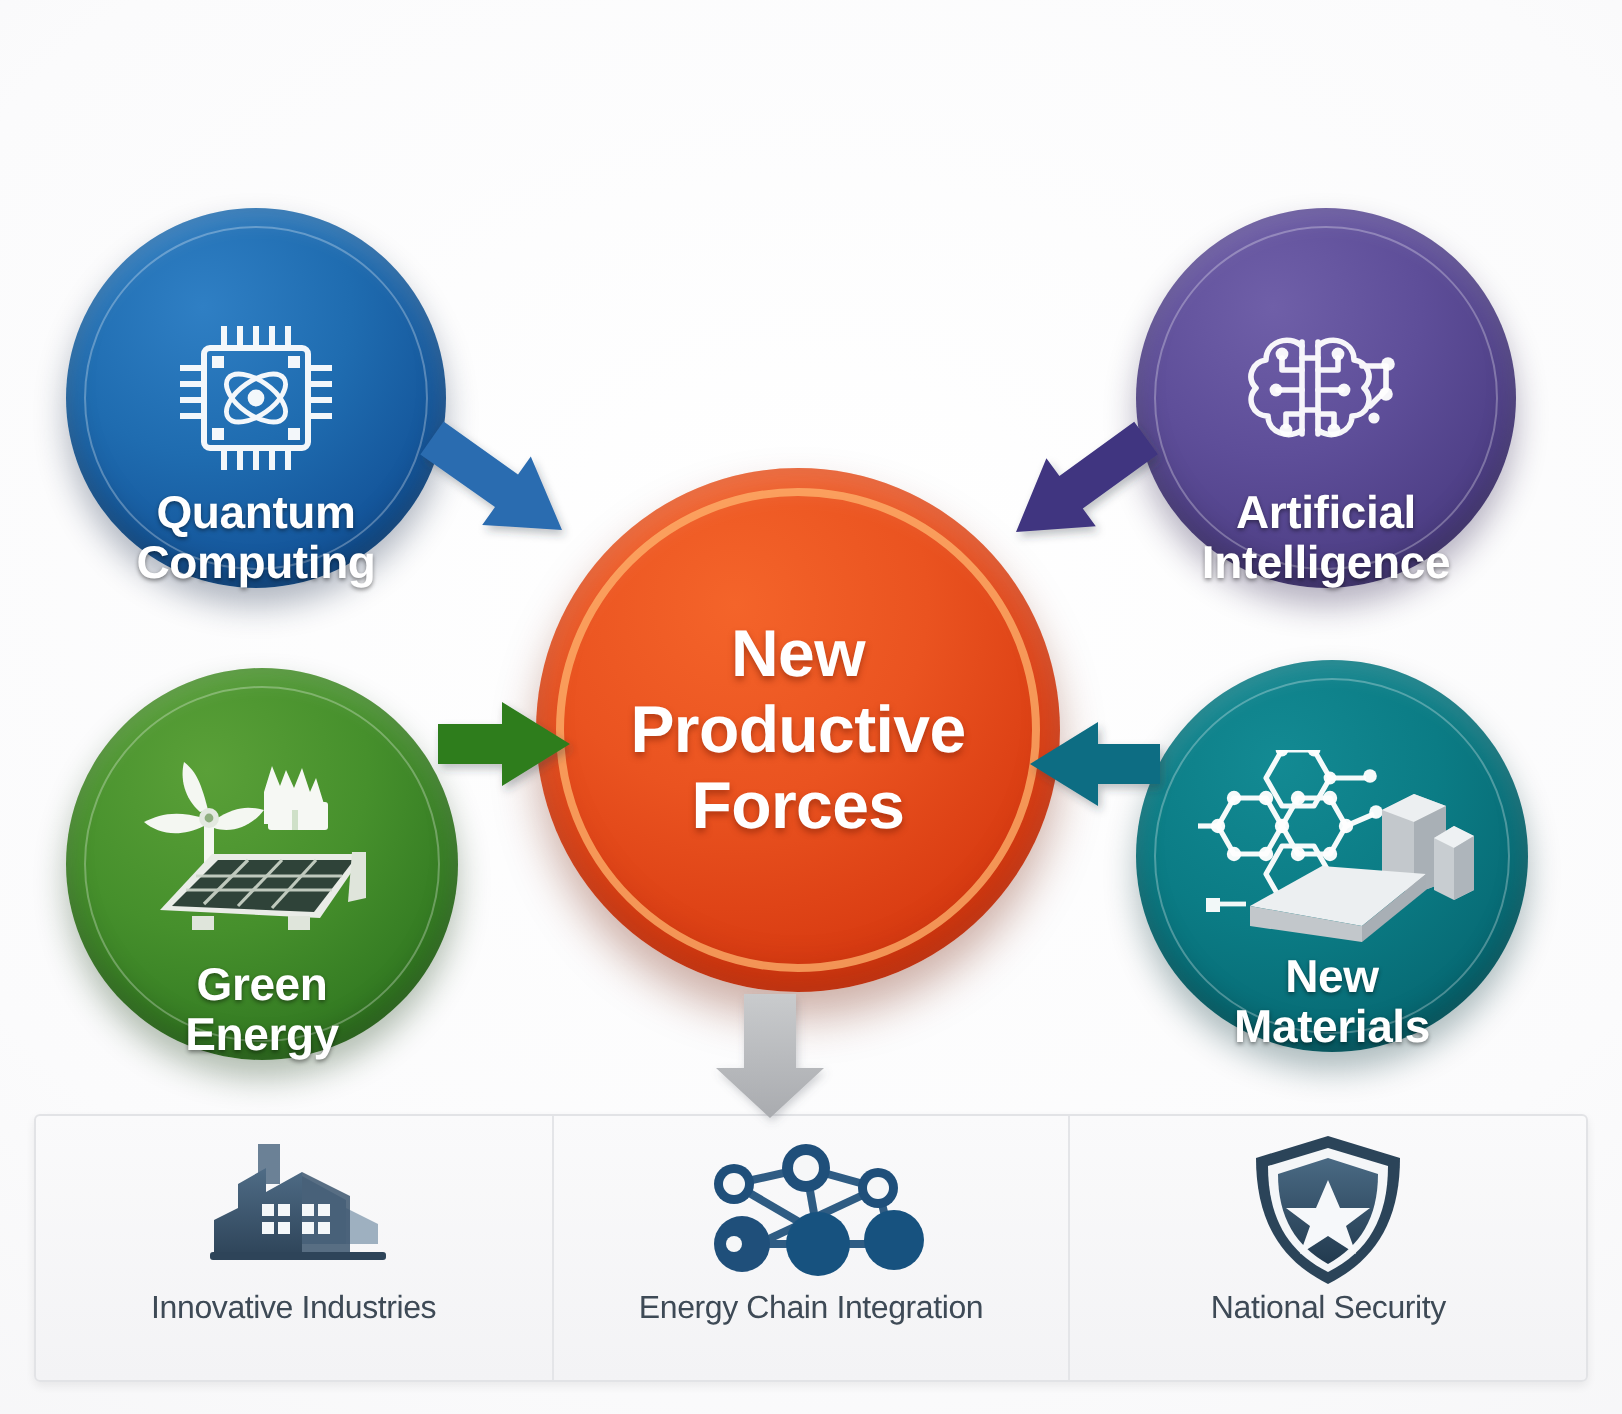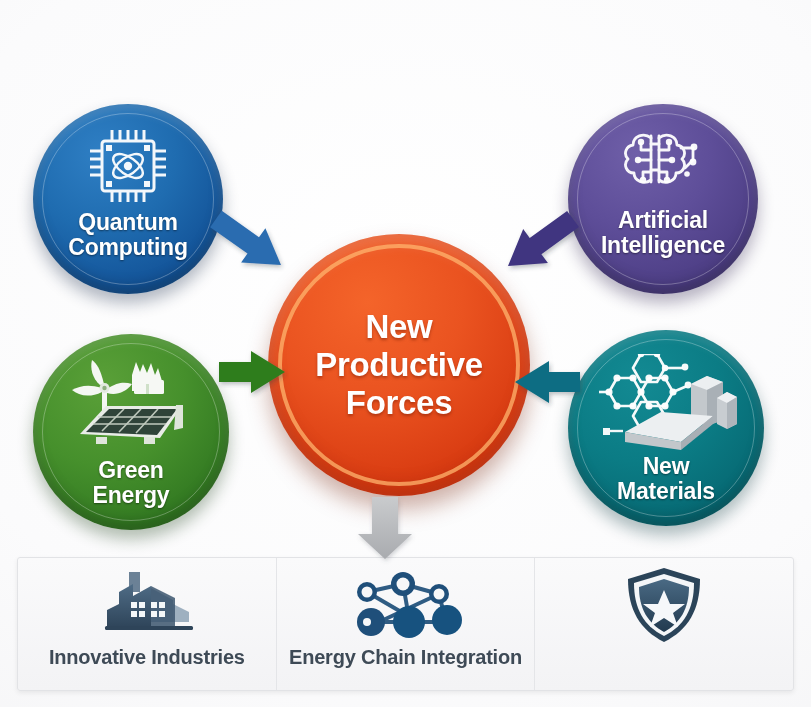--- a/index.html
+++ b/index.html
@@ -60,21 +60,21 @@
     white-space: nowrap;
   }
 
   
   .node {
     position: absolute;
     border-radius: 50%;
     display: flex;
     flex-direction: column;
     align-items: center;
-    justify-content: flex-start;
+    justify-content: flex-end;
     box-sizing: border-box;
     color: #ffffff;
     text-align: center;
   }
   .node .ring {
     position: absolute;
     border-radius: 50%;
     inset: 9px;
     border: 1.5px solid rgba(255,255,255,0.28);
     pointer-events: none;
@@ -179,22 +179,22 @@
     box-sizing: border-box;
   }
   .pillar + .pillar { border-left: 1px solid #e4e5e8; }
   .pillar-icon {
     height: 74px;
     display: flex;
     align-items: center;
     justify-content: center;
   }
   .pillar-label {
-    font-size: 20px;
-    font-weight: bold;
+    font-size: 16px;
+    font-weight: normal;
     color: #3e4a56;
     letter-spacing: -0.2px;
     text-align: center;
     margin-top: 4px;
   }
 </style>
 </head>
 <body>
 
 <div id="canvas">
@@ -488,16 +488,17 @@
               <stop offset="0%" stop-color="#4a6a84"></stop>
               <stop offset="100%" stop-color="#223a4f"></stop>
             </linearGradient>
           </defs>
           <path d="M42 2 L78 13 C78 44 66 64 42 76 C18 64 6 44 6 13 Z" fill="#2b4459"></path>
           <path d="M42 8 L72 17 C72 43 62 60 42 70 C22 60 12 43 12 17 Z" fill="#f4f6f8"></path>
           <path d="M42 13 L67 21 C67 43 58 57 42 66 C26 57 17 43 17 21 Z" fill="url(#shG)"></path>
           <polygon points="42,24 48,38 63,38 51,47 56,61 42,52 28,61 33,47 21,38 36,38" fill="#f6f8fa"></polygon>
         </svg>
       </span>
+      <span class="pillar-label">National Security</span>
     </div>
 
   </div>
 </div>
 
 </body></html>

